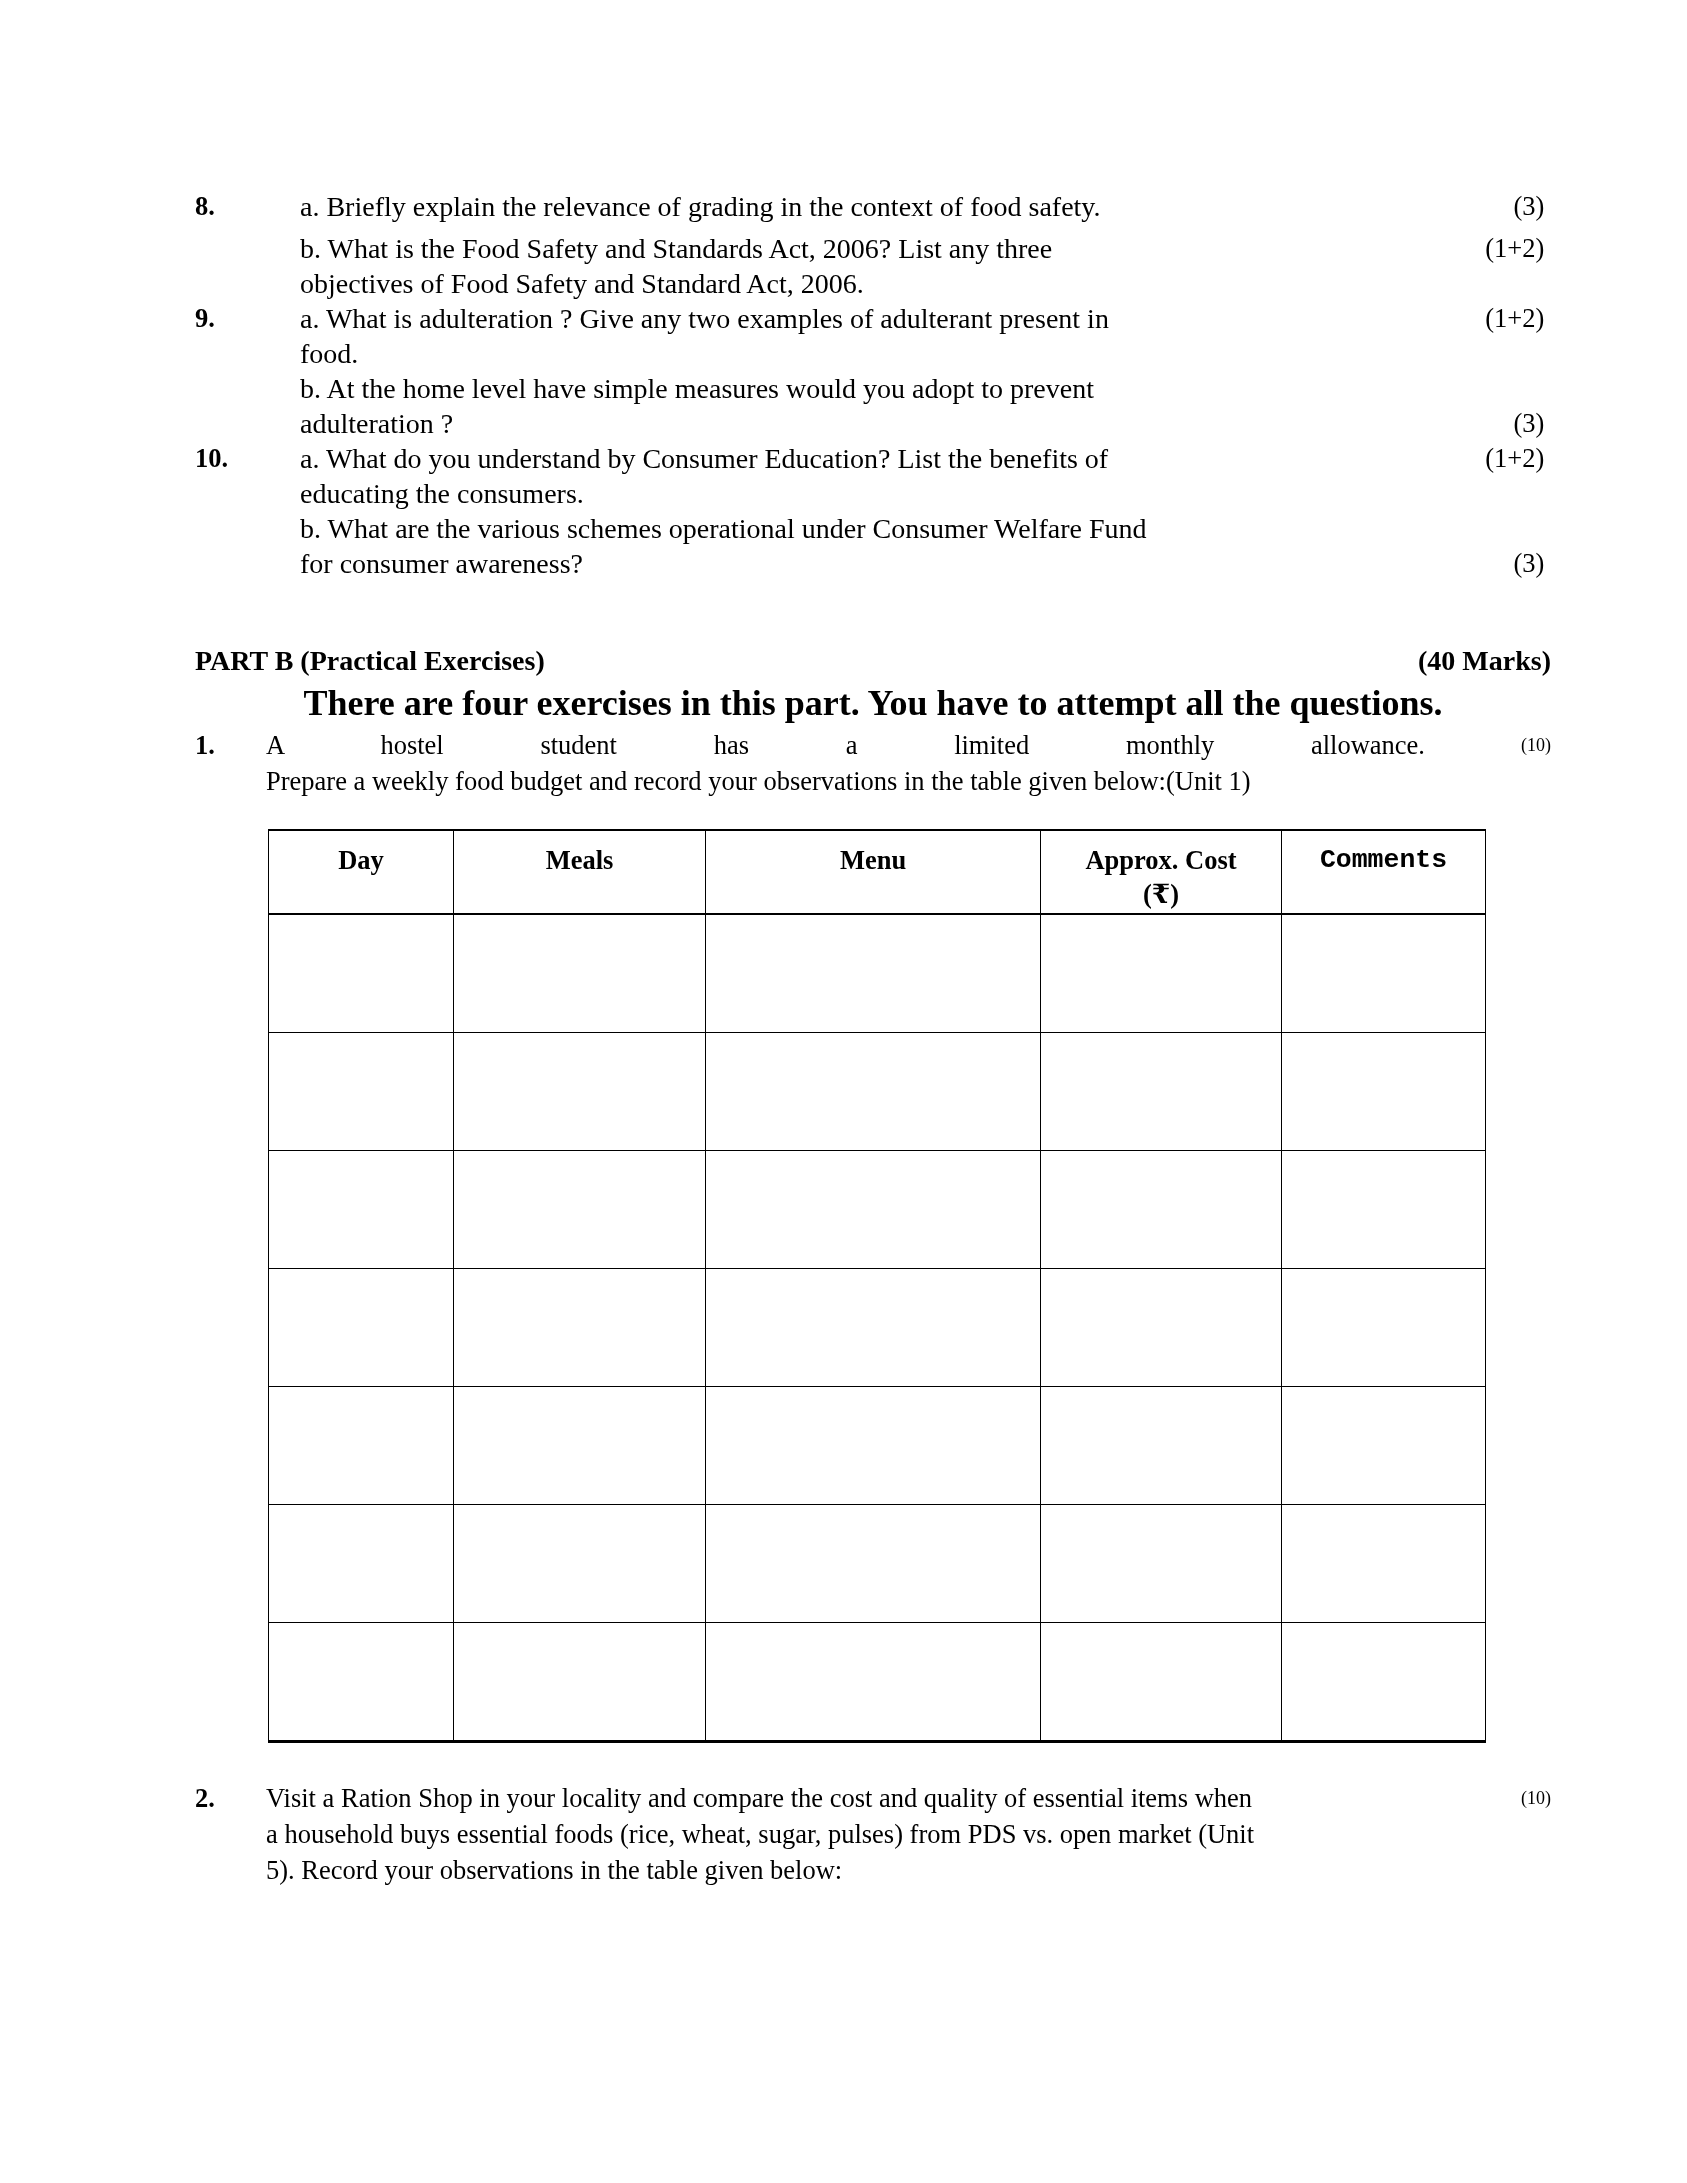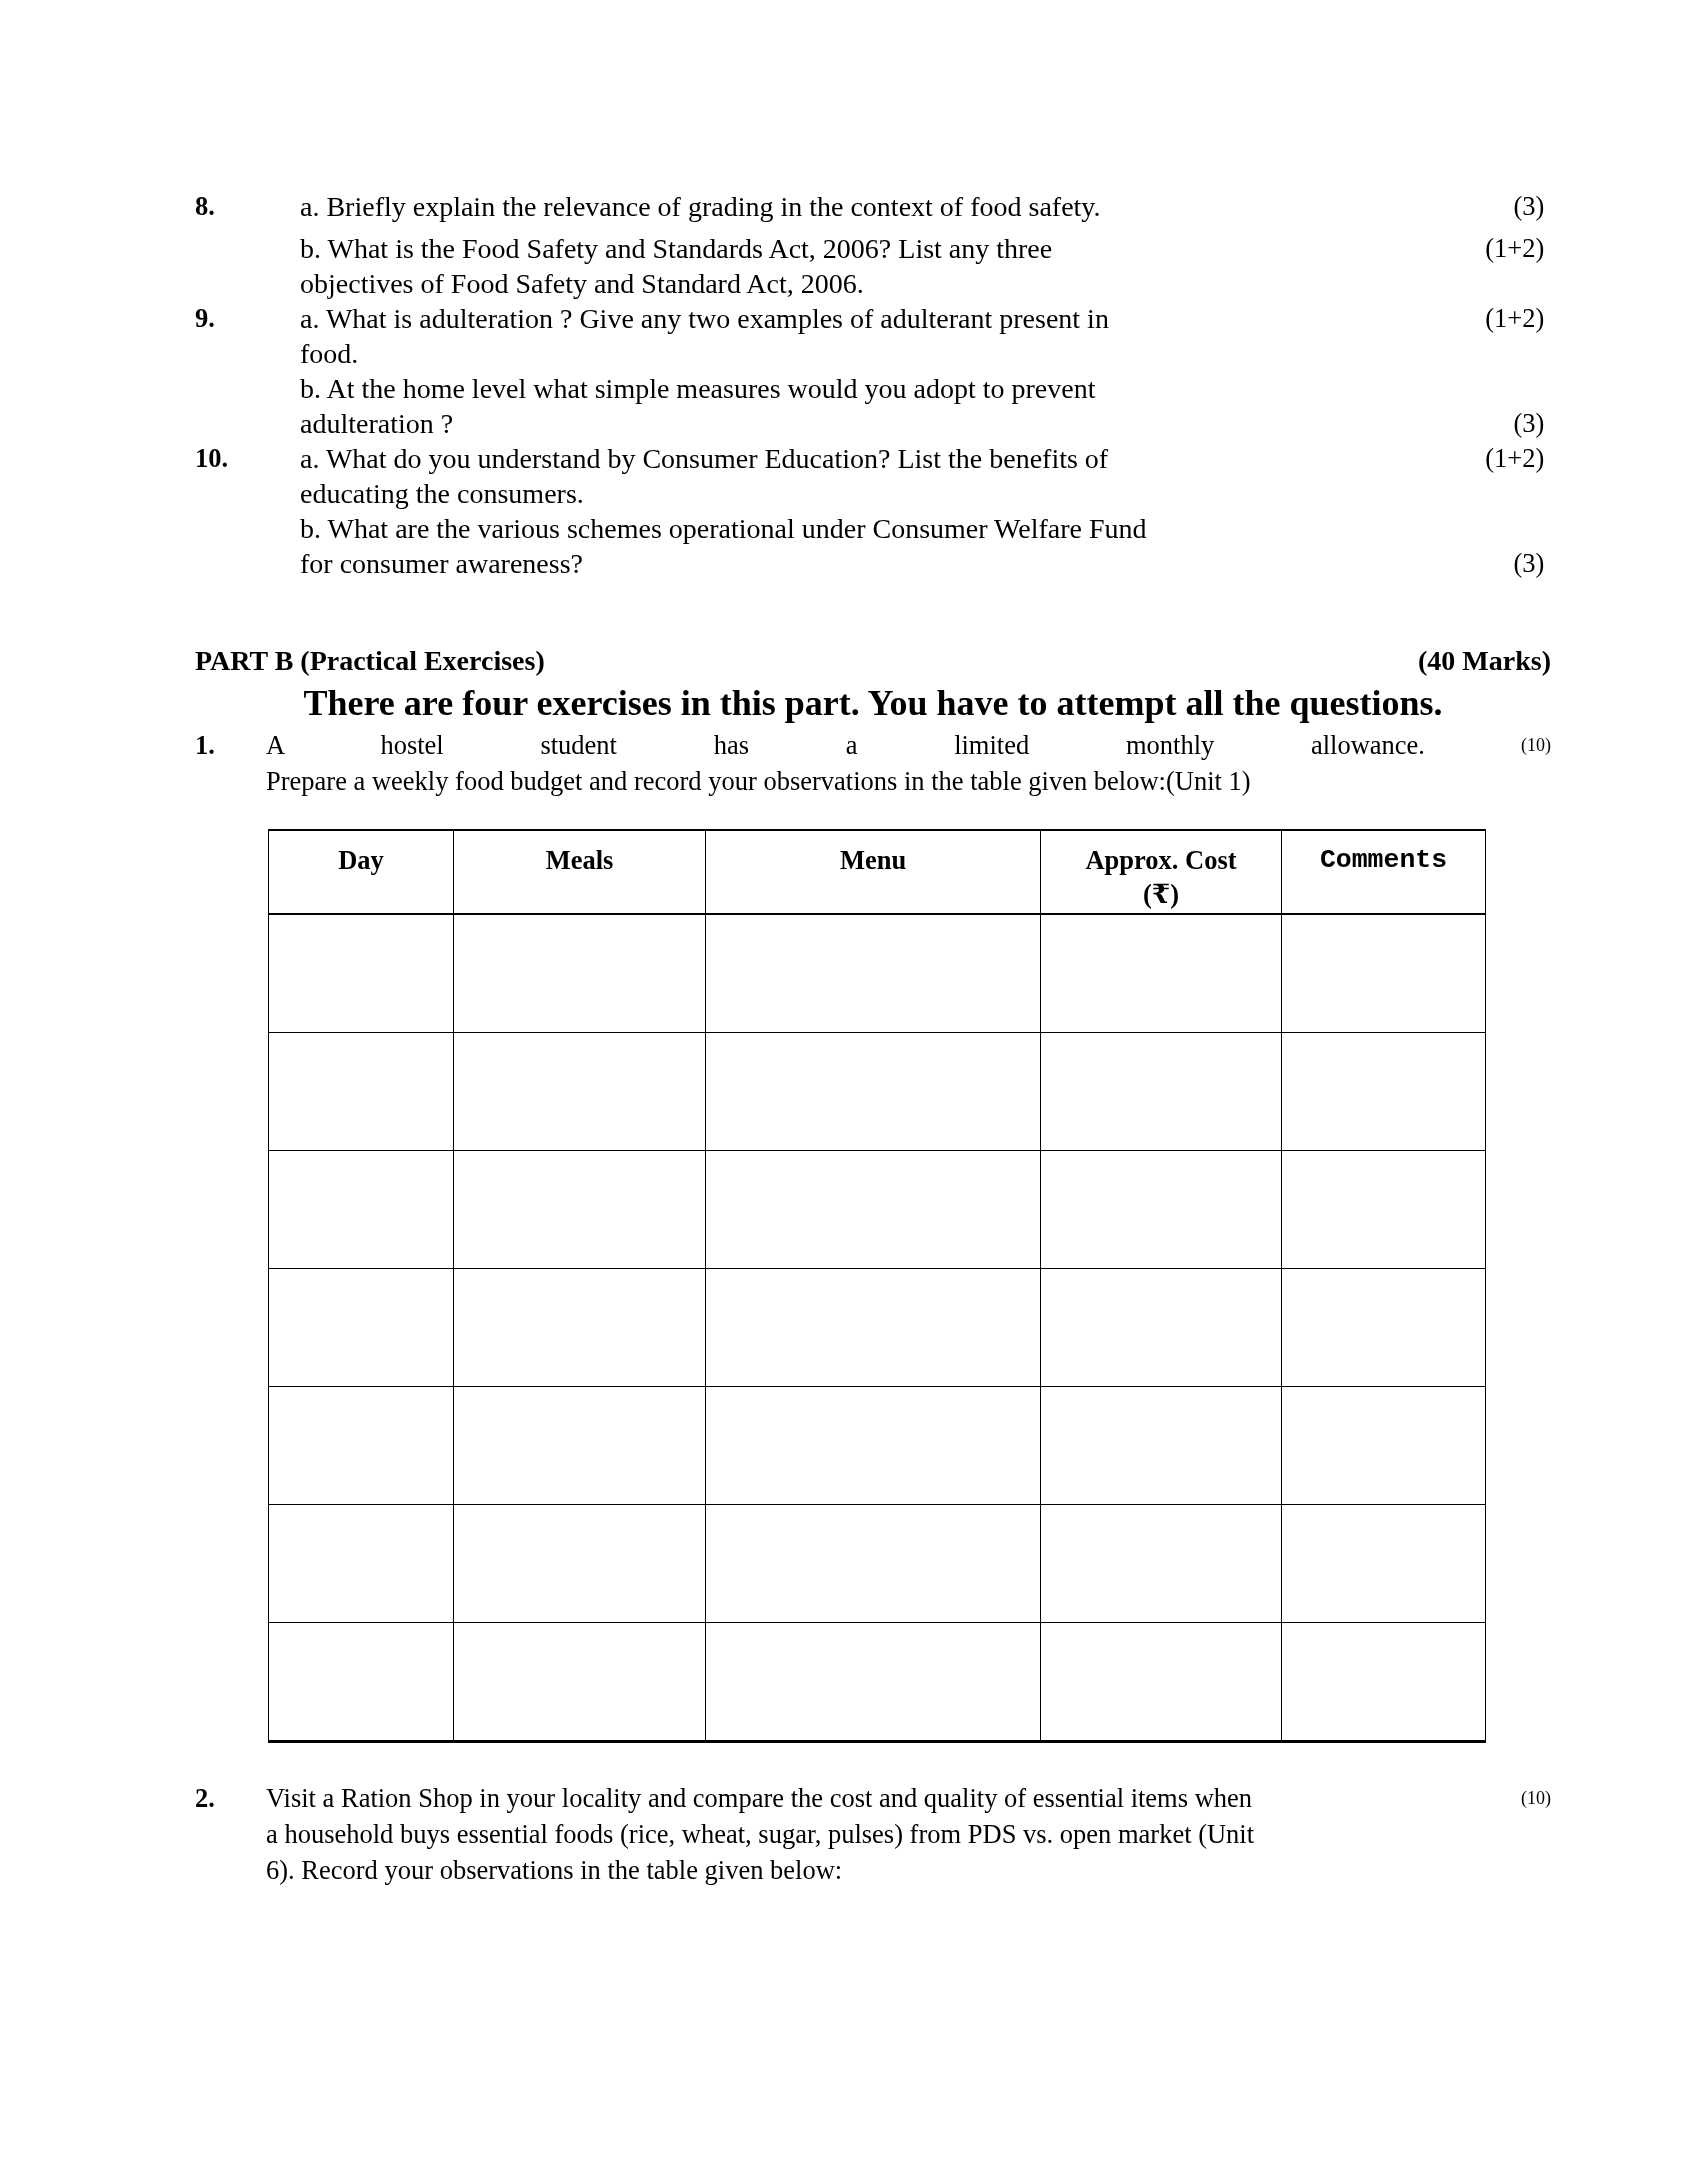--- a/index.html
+++ b/index.html
@@ -183,21 +183,21 @@
       <div class="q-body">
         <span class="line">a. What is adulteration ? Give any two examples of adulterant present in</span>
         <span class="line">food.</span>
       </div>
       <div class="q-marks">(1+2)</div>
     </div>
 
     <div class="q-row">
       <div class="q-num"></div>
       <div class="q-body">
-        <span class="line">b. At the home level what simple measures would you adopt to prevent</span>
+        <span class="line">b. At the home level have simple measures would you adopt to prevent</span>
         <span class="line">adulteration ?</span>
       </div>
       <div class="q-marks low">(3)</div>
     </div>
 
     <div class="q-row">
       <div class="q-num">10.</div>
       <div class="q-body">
         <span class="line">a. What do you understand by Consumer Education? List the benefits of</span>
         <span class="line">educating the consumers.</span>
@@ -294,20 +294,20 @@
           </tr>
         </tbody>
       </table>
     </div>
 
     <div class="ex-row ex2-wrap">
       <div class="ex-num">2.</div>
       <div class="ex-body">
         <span class="plain">Visit a Ration Shop in your locality and compare the cost and quality of essential items when</span>
         <span class="plain">a household buys essential foods (rice, wheat, sugar, pulses) from PDS vs. open market (Unit</span>
-        <span class="plain">6). Record your observations in the table given below:</span>
+        <span class="plain">5). Record your observations in the table given below:</span>
       </div>
       <div class="ex-marks">(10)</div>
     </div>
 
   </div>
 </div>
 
 
 </body></html>

